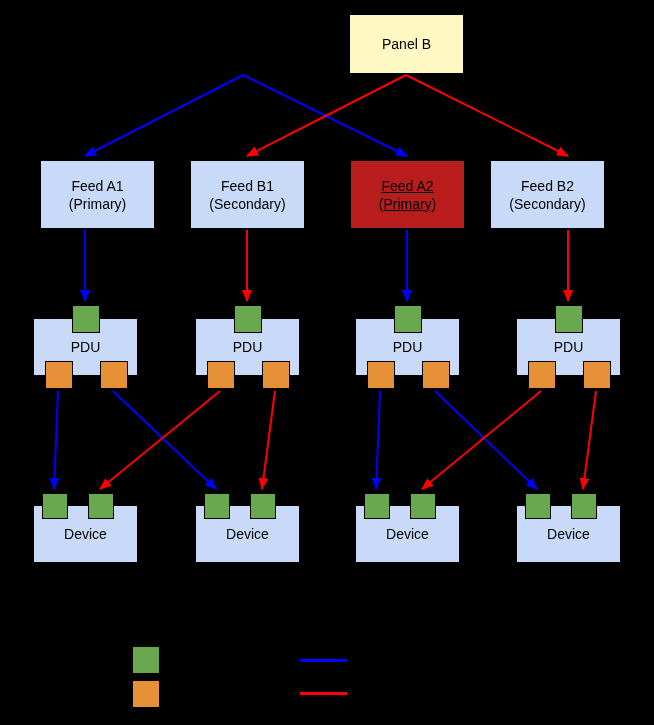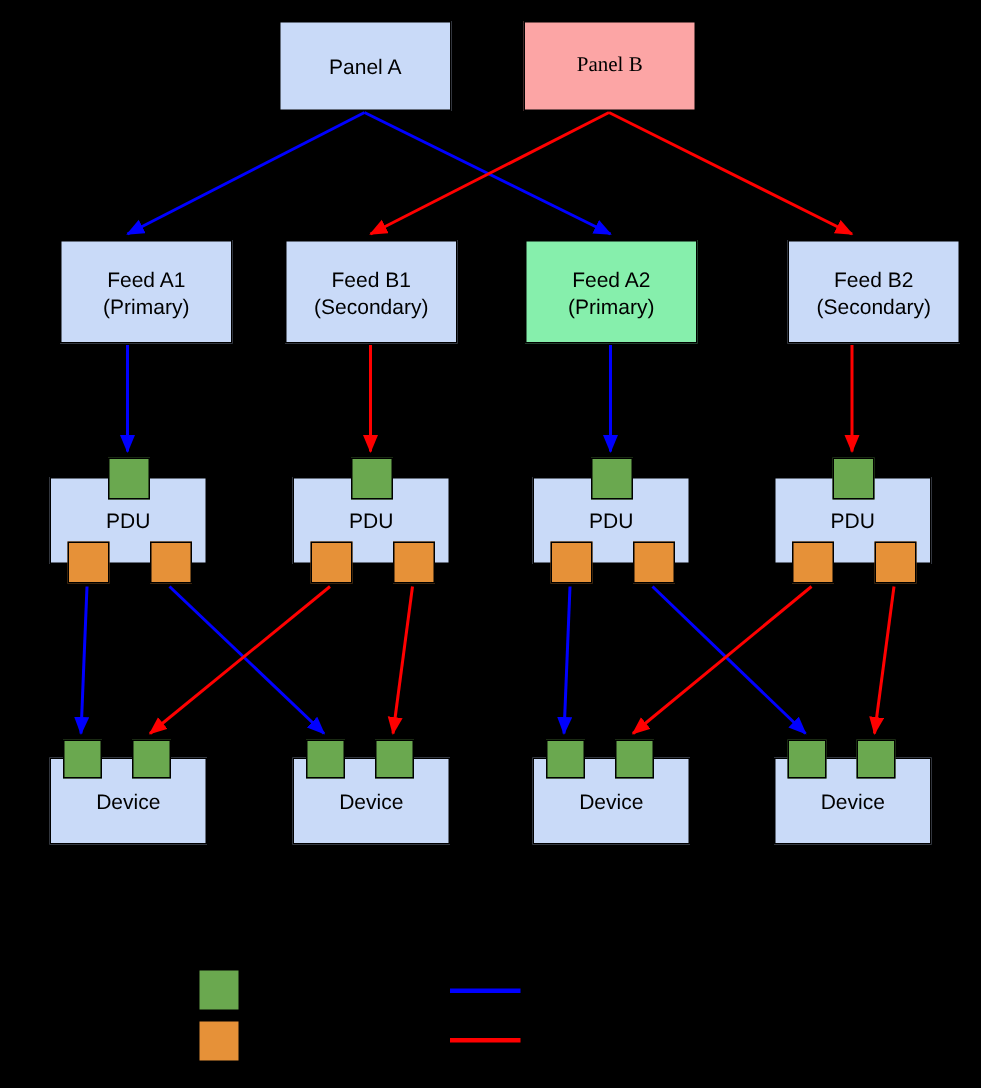--- a/index.html
+++ b/index.html
@@ -14,21 +14,21 @@
     display:flex; flex-direction:column; align-items:center; justify-content:center;
     color:#000; font-size:14px; line-height:18px; text-align:center;
   }
   
   #panel-a { left:186px; top:14px;  width:115px; height:60px; }
   #panel-b { left:349px; top:14px;  width:115px; height:60px; }
   
   #feed-a1 { left:40px;  top:160px; width:115px; height:69px; }
   #feed-b1 { left:190px; top:160px; width:115px; height:69px; }
   #feed-a2 { left:350px; top:160px; width:115px; height:69px; }
-  #feed-b2 { left:525px; top:160px; width:115px; height:69px; }
+  #feed-b2 { left:490px; top:160px; width:115px; height:69px; }
   
   #pdu-1 { left:33px;  top:318px; width:105px; height:58px; }
   #pdu-2 { left:195px; top:318px; width:105px; height:58px; }
   #pdu-3 { left:355px; top:318px; width:105px; height:58px; }
   #pdu-4 { left:516px; top:318px; width:105px; height:58px; }
   
   #device-1 { left:33px;  top:505px; width:105px; height:58px; }
   #device-2 { left:195px; top:505px; width:105px; height:58px; }
   #device-3 { left:355px; top:505px; width:105px; height:58px; }
   #device-4 { left:516px; top:505px; width:105px; height:58px; }
@@ -74,36 +74,33 @@
       <line x1="58" y1="391" x2="54" y2="489" stroke="#0000ff" stroke-width="2" marker-end="url(#arrow-primary)"></line>
       <line x1="113" y1="391" x2="216" y2="489" stroke="#0000ff" stroke-width="2" marker-end="url(#arrow-primary)"></line>
       <line x1="220" y1="391" x2="100" y2="489" stroke="#ff0000" stroke-width="2" marker-end="url(#arrow-secondary)"></line>
       <line x1="275" y1="391" x2="262" y2="489" stroke="#ff0000" stroke-width="2" marker-end="url(#arrow-secondary)"></line>
       <line x1="380" y1="391" x2="376" y2="489" stroke="#0000ff" stroke-width="2" marker-end="url(#arrow-primary)"></line>
       <line x1="435" y1="391" x2="537" y2="489" stroke="#0000ff" stroke-width="2" marker-end="url(#arrow-primary)"></line>
       <line x1="541" y1="391" x2="422" y2="489" stroke="#ff0000" stroke-width="2" marker-end="url(#arrow-secondary)"></line>
       <line x1="596" y1="391" x2="583" y2="489" stroke="#ff0000" stroke-width="2" marker-end="url(#arrow-secondary)"></line>
     </svg>
 
-  <div class="box" id="panel-a" style="background-color: rgb(201, 218, 248);">
-    <span>Panel A</span>
-  </div>
-  <div class="box" id="panel-b" style="background-color: #fca5a5; font-family: Liberation Serif, serif;">
+  <div class="box" id="panel-b" style="background-color: #fef9c3;">
     <span>Panel B</span>
   </div>
 
   <div class="box feed" id="feed-a1" style="background-color: rgb(201, 218, 248);">
     <span>Feed A1</span>
     <span>(Primary)</span>
   </div>
   <div class="box feed" id="feed-b1" style="background-color: rgb(201, 218, 248);">
     <span>Feed B1</span>
     <span>(Secondary)</span>
   </div>
-  <div class="box feed" id="feed-a2" style="background-color: #86efac;">
+  <div class="box feed" id="feed-a2" style="background-color: #b91c1c; text-decoration: underline;">
     <span>Feed A2</span>
     <span>(Primary)</span>
   </div>
   <div class="box feed" id="feed-b2" style="background-color: rgb(201, 218, 248);">
     <span>Feed B2</span>
     <span>(Secondary)</span>
   </div>
 
   <div class="box pdu" id="pdu-1" style="background-color: rgb(201, 218, 248);">
     <span>PDU</span>

